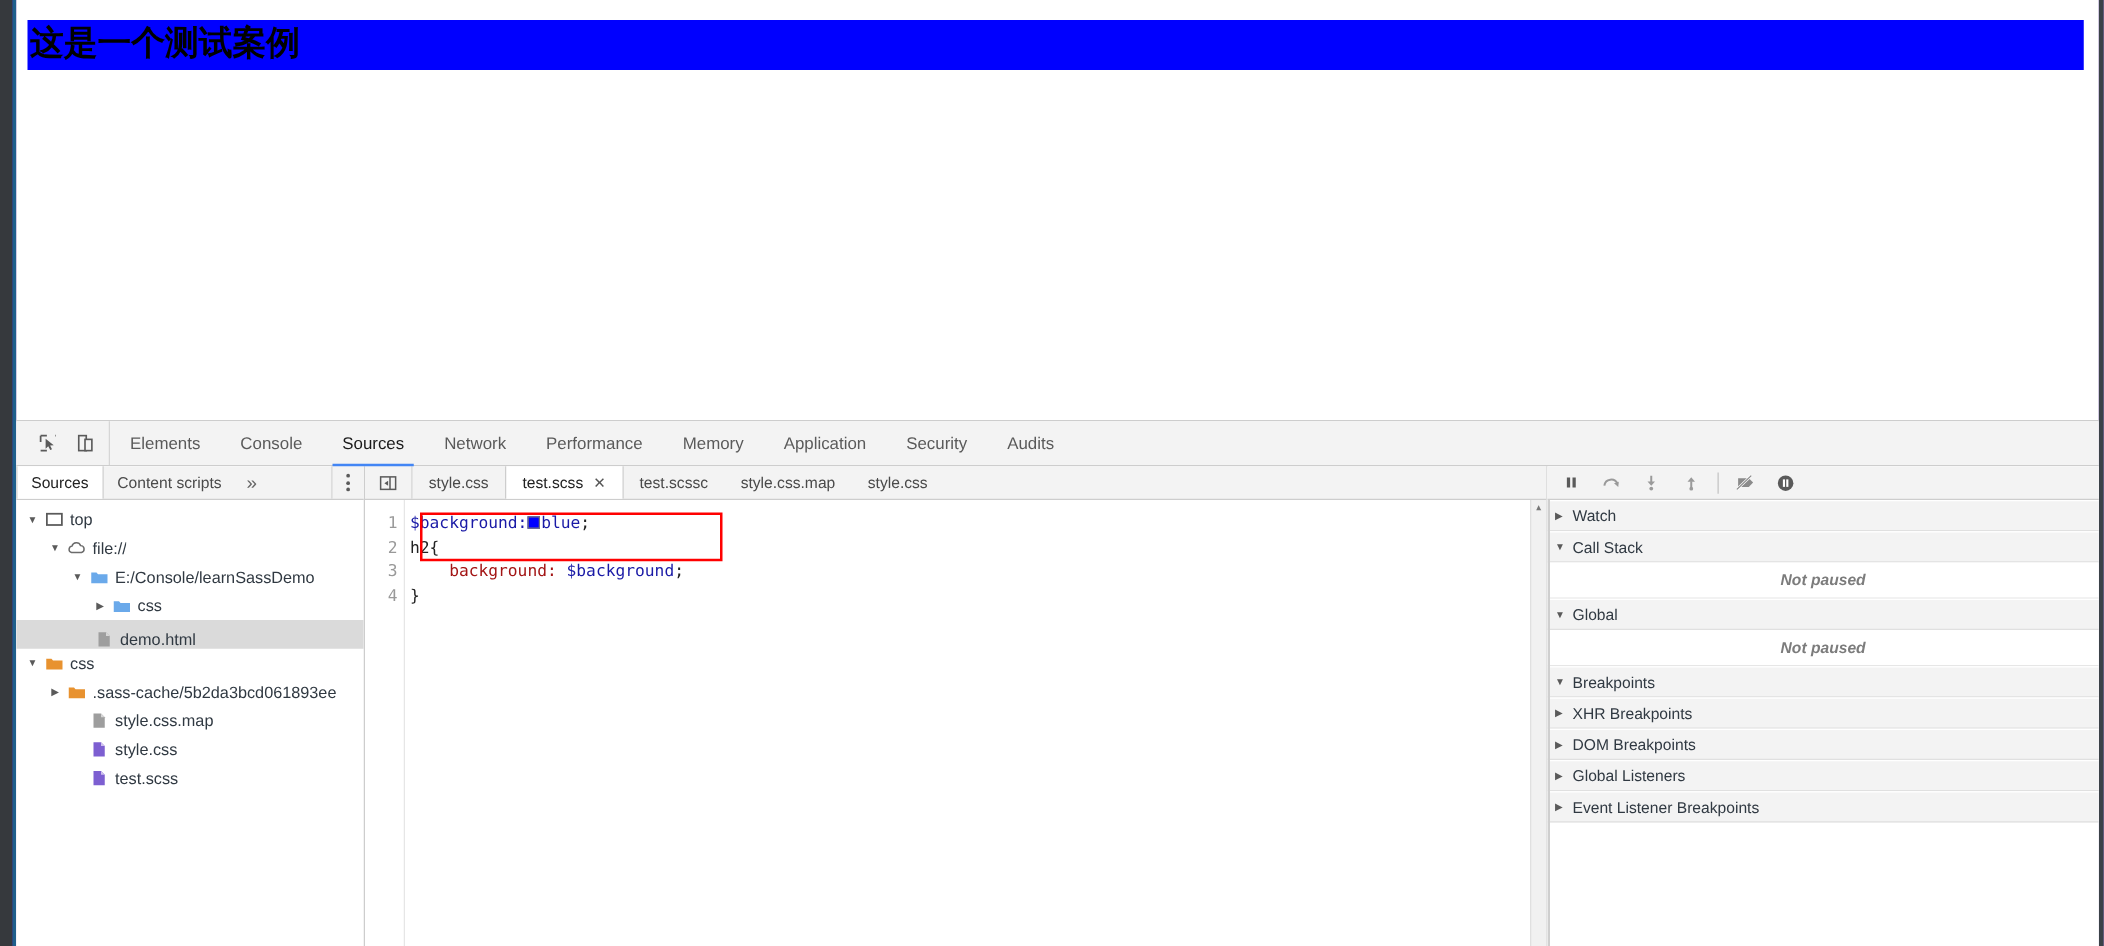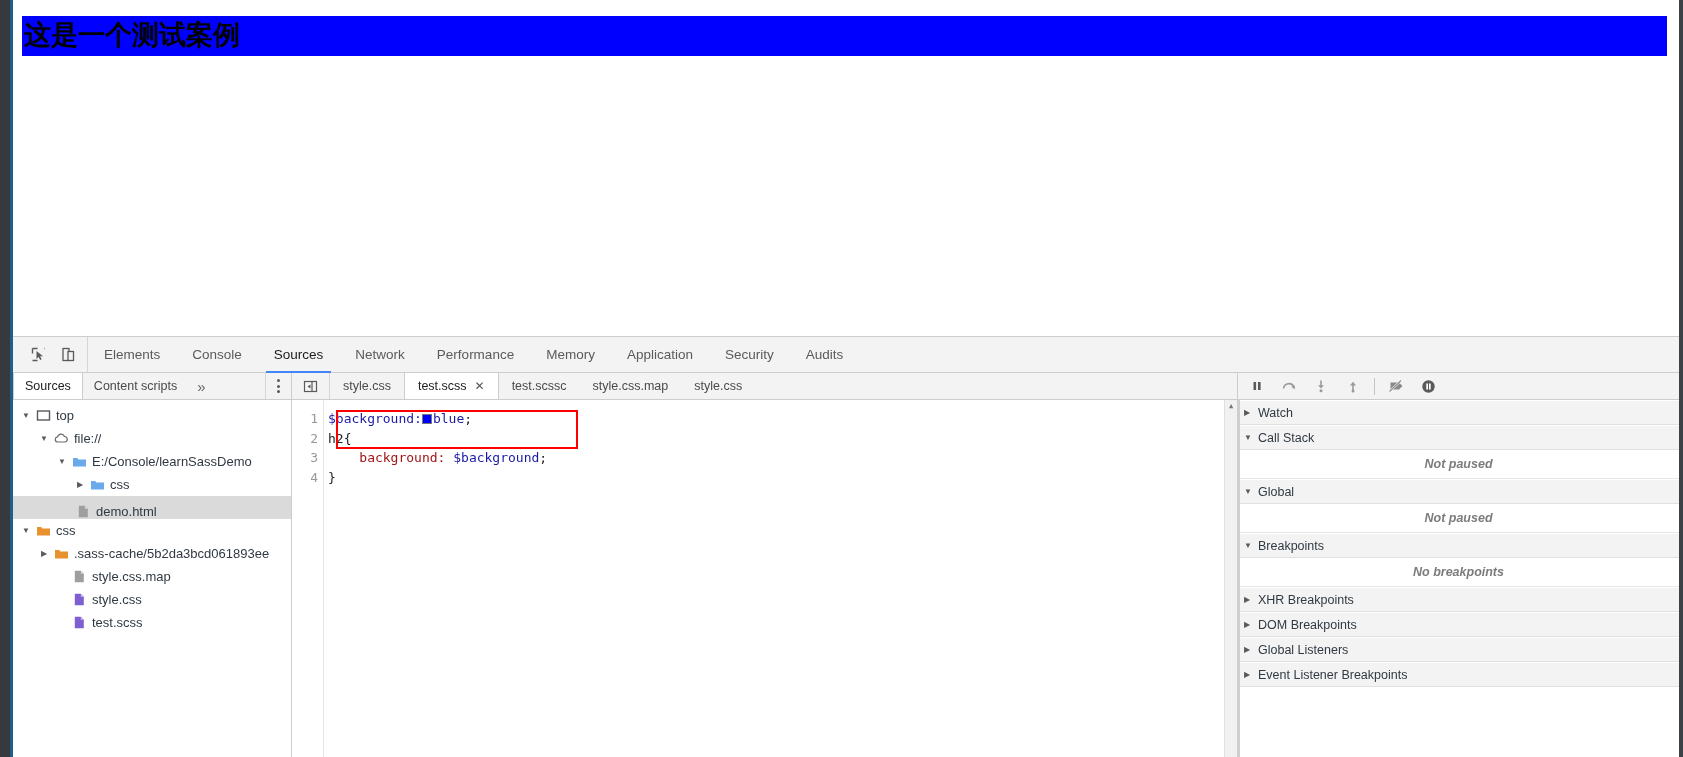--- a/index.html
+++ b/index.html
@@ -550,21 +550,20 @@
             <div class="dbg-empty">Not paused</div>
             <div class="dbg-section-header">
               <span class="dbg-caret">▼</span>
               <span>Global</span>
             </div>
             <div class="dbg-empty">Not paused</div>
             <div class="dbg-section-header">
               <span class="dbg-caret">▼</span>
               <span>Breakpoints</span>
             </div>
-            <div class="dbg-empty">No breakpoints</div>
             <div class="dbg-section-header">
               <span class="dbg-caret">▶</span>
               <span>XHR Breakpoints</span>
             </div>
             <div class="dbg-section-header">
               <span class="dbg-caret">▶</span>
               <span>DOM Breakpoints</span>
             </div>
             <div class="dbg-section-header">
               <span class="dbg-caret">▶</span>

